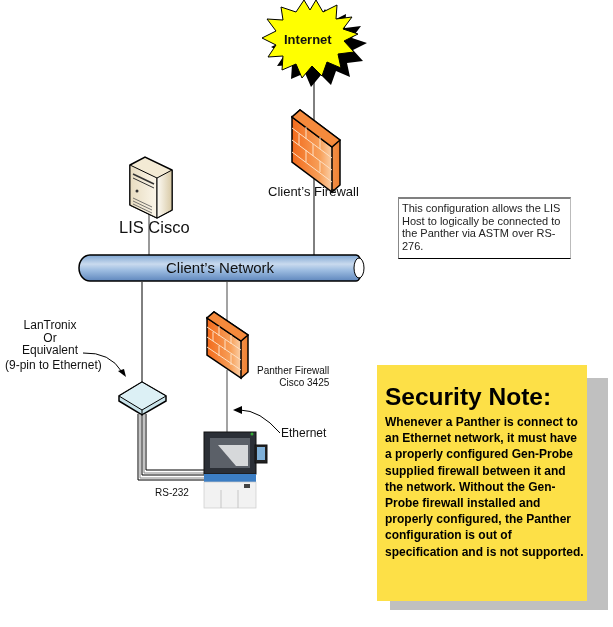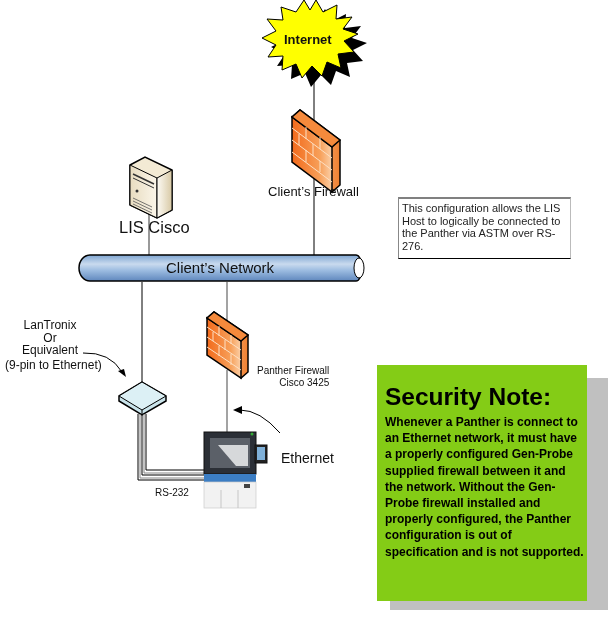--- a/index.html
+++ b/index.html
@@ -7,21 +7,21 @@
          font-family: "Liberation Sans", sans-serif; color: #000; }
   svg.diagram { position: absolute; left: 0; top: 0; }
   .lbl { position: absolute; font-family: "Liberation Sans", sans-serif; white-space: nowrap; color: #111; }
   .info-box { position: absolute; left: 398px; top: 197px; width: 166px;
               border-top: 2px solid #808080; border-bottom: 1px solid #000;
               border-left: 1px solid #888; border-right: 1px solid #bbb;
               font-size: 11px; line-height: 12.6px; padding: 3px 2px 6px 3px; color: #222; }
   .info-box p { margin: 0 0 12px 0; }
   .info-box p:last-child { margin-bottom: 0; }
   .sec-shadow { position: absolute; left: 390px; top: 378px; width: 218px; height: 232px; background: #c0c0c0; }
-  .sec-box { position: absolute; left: 377px; top: 365px; width: 210px; height: 236px; background: #84cc16;
+  .sec-box { position: absolute; left: 377px; top: 365px; width: 210px; height: 236px; background: #fde047;
              padding: 0 0 0 8px; box-sizing: border-box; }
   .sec-title { font-weight: bold; font-size: 24.5px; margin-top: 18px; line-height: 28px; }
   .sec-body { font-weight: bold; font-size: 12px; line-height: 16.2px; margin-top: 3px; }
 </style>
 </head>
 <body>
 
 <svg class="diagram" width="613" height="627" viewBox="0 0 613 627">
   <defs>
     <linearGradient id="brick" x1="0" y1="0" x2="1" y2="0">
@@ -155,21 +155,21 @@
   <div>Cisco 3425</div>
 </div>
 
 <div class="lbl" style="left:5px; top:319px; width:90px; font-size:12px; line-height:12.5px; text-align:center;">
   <div>LanTronix</div>
   <div>Or</div>
   <div>Equivalent</div>
   <div style="margin-top:2px;">(9-pin to Ethernet)</div>
 </div>
 
-<div class="lbl" style="left:281px; top:426px; font-size:14px;margin-top:24px;">Ethernet</div>
+<div class="lbl" style="left:281px; top:426px; font-size:12px;">Ethernet</div>
 <div class="lbl" style="left:155px; top:487px; font-size:10px;">RS-232</div>
 
 <div class="info-box">
   <p>This configuration allows the LIS Host to logically be connected to the Panther via ASTM over RS-276.</p>
 </div>
 
 <div class="sec-shadow"></div>
 <div class="sec-box">
   <div class="sec-title">Security Note:</div>
   <div class="sec-body">Whenever a Panther is connect to an Ethernet network, it must have a properly configured Gen-Probe supplied firewall between it and the network.  Without the Gen-Probe firewall installed and properly configured, the Panther configuration is out of specification and is not supported.</div>

